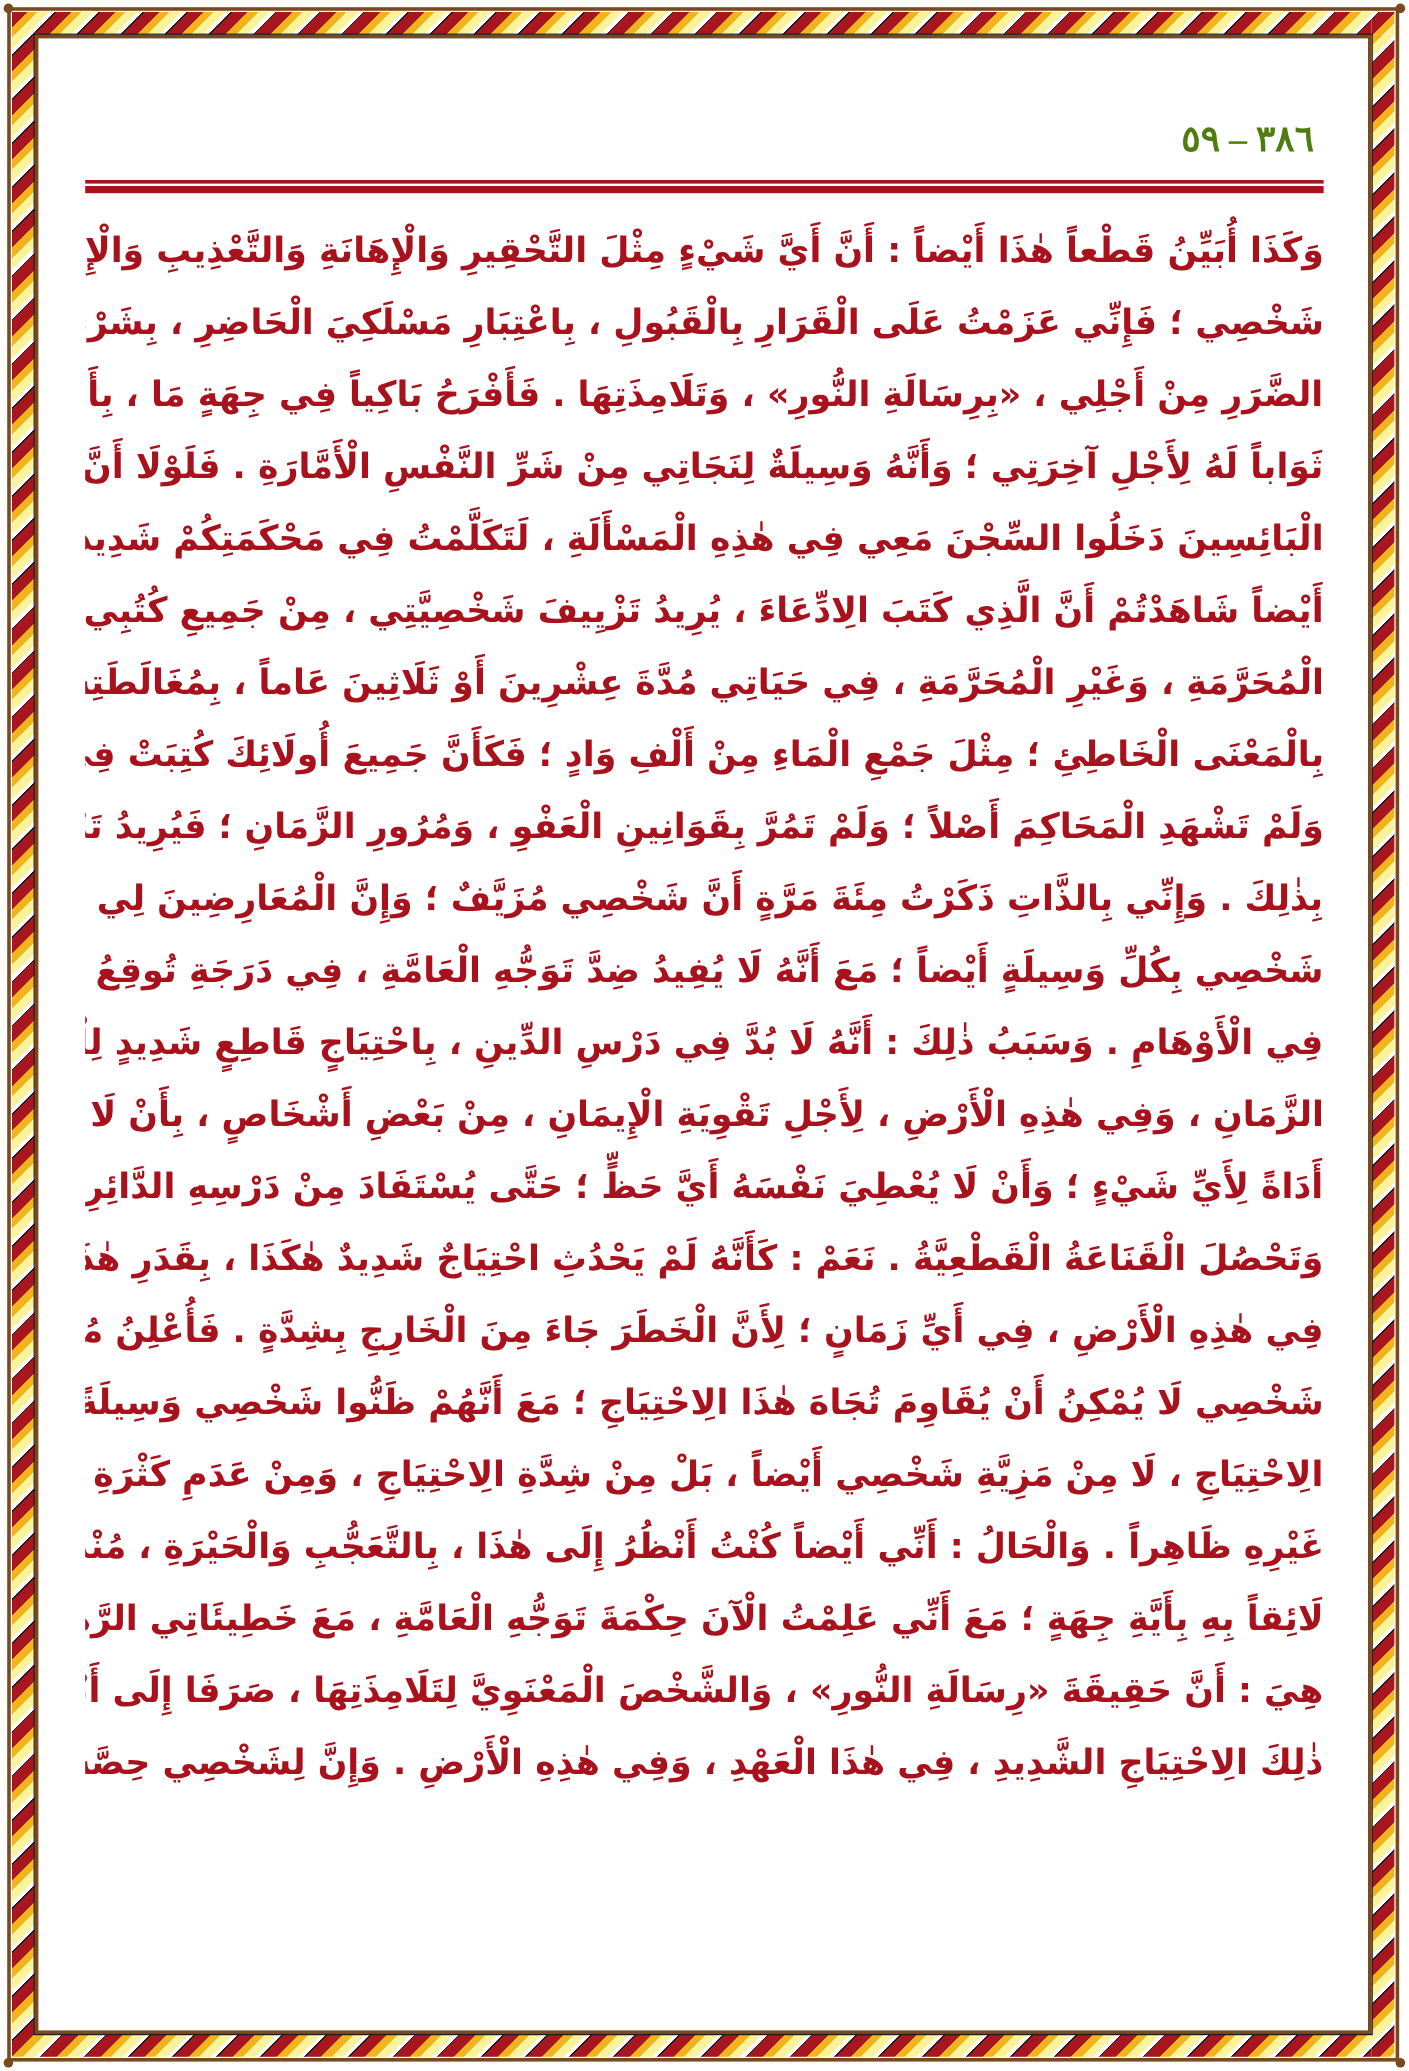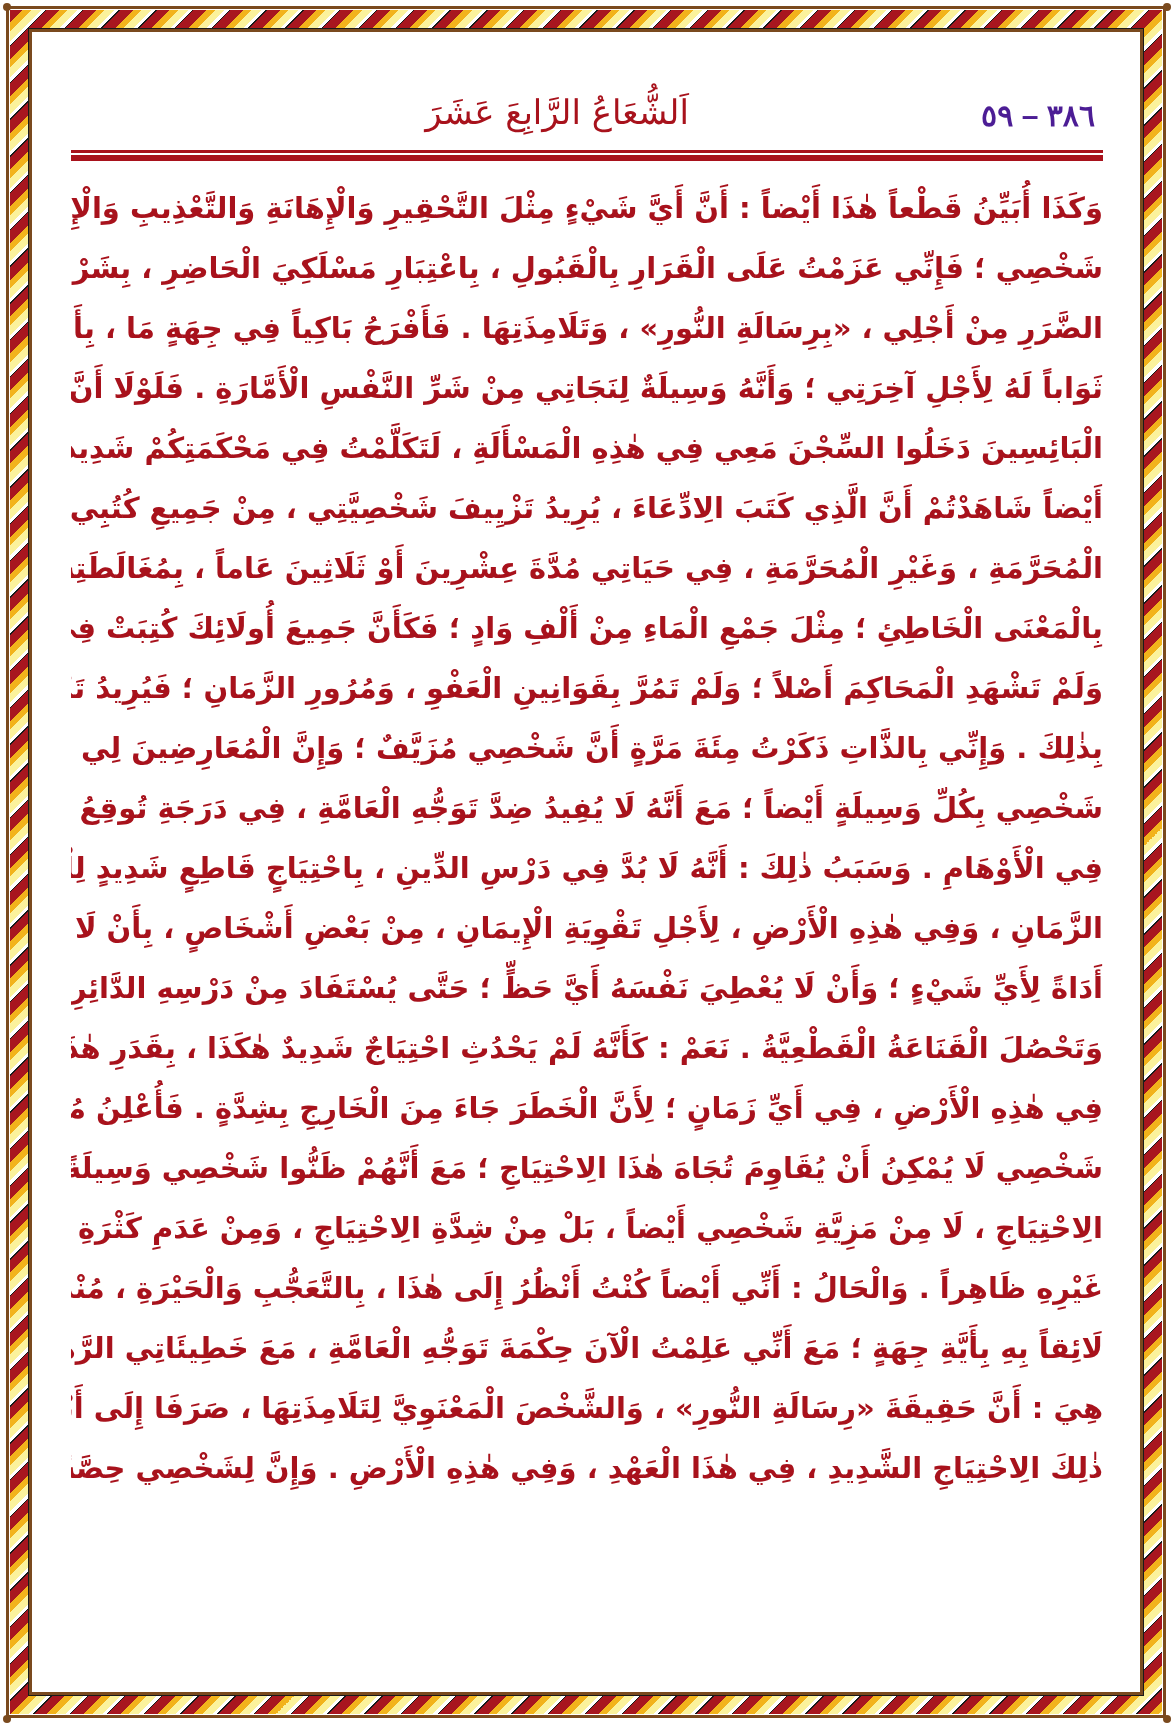--- a/index.html
+++ b/index.html
@@ -25,22 +25,22 @@
     position: absolute; width: 8px; height: 8px; background: #7a4a1e; border-radius: 50%;
   }
 
   
   .header {
     position: absolute; left: 71px; top: 88px; width: 1032px; height: 58px;
     direction: rtl;
   }
   .page-number {
     position: absolute; right: 8px; top: 10px;
-    font-family: Liberation Sans, sans-serif; font-weight: bold;
-    font-size: 30px; color: #4c1d95; letter-spacing: 2px; text-align: center;
+    font-family: Liberation Serif, serif; font-weight: bold;
+    font-size: 30px; color: #4d7c0f; letter-spacing: 2px; text-align: center;
   }
   .running-title {
     position: absolute; left: 0; right: 0; top: 4px; text-align: center;
     font-family: "DejaVu Serif", serif; font-size: 34px; color: #a8121c;
     padding-right: 60px;
   }
   .rule-thin {
     position: absolute; left: 71px; top: 150px; width: 1032px; height: 3px; background: #a8121c;
   }
   .rule-thick {
@@ -65,21 +65,20 @@
 <div class="frame-outer"></div>
 <div class="frame-band-fallback"></div>
 <div class="frame-inner"></div>
 <div class="corner-knot" style="left:3px;top:3px"></div>
 <div class="corner-knot" style="right:3px;top:3px"></div>
 <div class="corner-knot" style="left:3px;bottom:3px"></div>
 <div class="corner-knot" style="right:3px;bottom:3px"></div>
 
 <div class="header">
   <div class="page-number">٣٨٦ – ٥٩</div>
-  <div class="running-title">اَلشُّعَاعُ الرَّابِعَ عَشَرَ</div>
 </div>
 <div class="rule-thin"></div>
 <div class="rule-thick"></div>
 
 <div class="body-text">
   <div class="text-line">وَكَذَا أُبَيِّنُ قَطْعاً هٰذَا أَيْضاً : أَنَّ أَيَّ شَيْءٍ مِثْلَ التَّحْقِيرِ وَالْإِهَانَةِ وَالتَّعْذِيبِ وَالْإِدَانَةِ ، أَصَابَ</div>
   <div class="text-line">شَخْصِي ؛ فَإِنِّي عَزَمْتُ عَلَى الْقَرَارِ بِالْقَبُولِ ، بِاعْتِبَارِ مَسْلَكِيَ الْحَاضِرِ ، بِشَرْطِ عَدَمِ إِصَابَةِ</div>
   <div class="text-line">الضَّرَرِ مِنْ أَجْلِي ، «بِرِسَالَةِ النُّورِ» ، وَتَلَامِذَتِهَا . فَأَفْرَحُ بَاكِياً فِي جِهَةٍ مَا ، بِأَنَّ فِي هٰذَا أَيْضاً ،</div>
   <div class="text-line">ثَوَاباً لَهُ لِأَجْلِ آخِرَتِي ؛ وَأَنَّهُ وَسِيلَةٌ لِنَجَاتِي مِنْ شَرِّ النَّفْسِ الْأَمَّارَةِ . فَلَوْلَا أَنَّ هٰؤُلَاءِ الْأَبْرِيَاءَ</div>
   <div class="text-line">الْبَائِسِينَ دَخَلُوا السِّجْنَ مَعِي فِي هٰذِهِ الْمَسْأَلَةِ ، لَتَكَلَّمْتُ فِي مَحْكَمَتِكُمْ شَدِيداً جِدّاً . وَإِنَّكُمْ</div>

